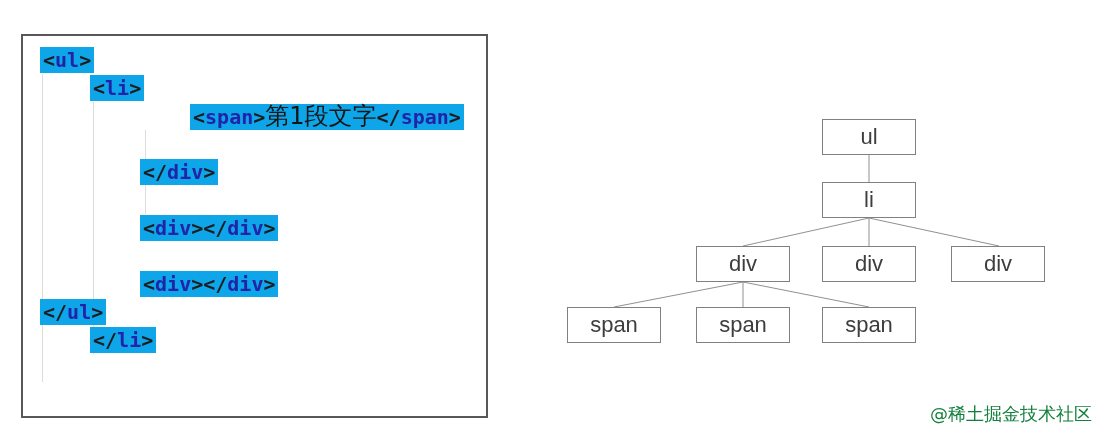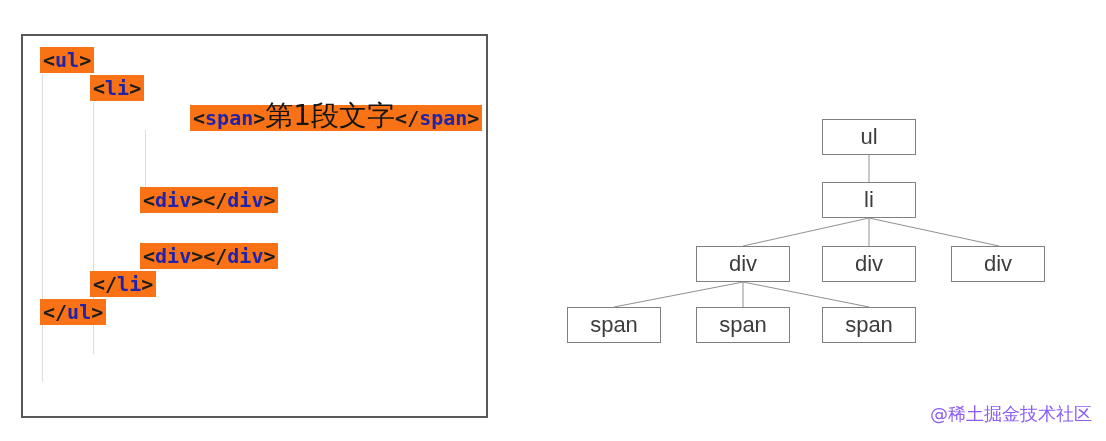--- a/index.html
+++ b/index.html
@@ -29,28 +29,28 @@
     position: relative;
     z-index: 2;
     height: 28px;
     line-height: 28px;
     font-size: 20px;
     font-weight: bold;
     white-space: pre;
   }
   .ind { display: inline-block; height: 1px; vertical-align: middle; }
   .i0 { width: 0; } .i1 { width: 50px; } .i2 { width: 100px; } .i3 { width: 150px; }
-  .hl { background: #f97316; padding: 1px 3px; }
+  .hl { background: #0ea5e9; padding: 1px 3px; }
   .pu { color: #1c1c1e; }
   .tg { color: #2123a8; }
   .tx {
     color: #151515;
     font-weight: normal;
     font-family: "DejaVu Sans", sans-serif;
-    font-size: 28px;
+    font-size: 24px;
   }
   .guide {
     position: absolute;
     width: 1px;
     background: #dcdcdc;
     z-index: 1;
   }
   .guide-1 { left: 19px;  top: 38px; height: 308px; }
   .guide-2 { left: 70px;  top: 66px; height: 252px; }
   .guide-3 { left: 122px; top: 94px; height: 84px; }
@@ -81,21 +81,21 @@
   .n-span2 { left: 696px; top: 307px; }
   .n-span3 { left: 822px; top: 307px; }
 
   
   .watermark {
     position: absolute;
     left: 930px;
     top: 402px;
     font-family: "DejaVu Sans", sans-serif;
     font-size: 18px;
-    color: #8b5cf6;
+    color: #15803d;
     white-space: nowrap;
   }
 </style>
 </head>
 <body>
 
 <div class="stage">
 
   <div class="code-panel">
     <div class="guide guide-1"></div>
@@ -105,32 +105,33 @@
     <div class="code-line"><span class="ind i0"></span><span class="hl"><span class="pu">&lt;</span><span class="tg">ul</span><span class="pu">&gt;</span></span></div>
 
     <div class="code-line"><span class="ind i1"></span><span class="hl"><span class="pu">&lt;</span><span class="tg">li</span><span class="pu">&gt;</span></span></div>
 
 
     <div class="code-line"><span class="ind i3"></span><span class="hl"><span class="pu">&lt;</span><span class="tg">span</span><span class="pu">&gt;</span><span class="tx">第1段文字</span><span class="pu">&lt;/</span><span class="tg">span</span><span class="pu">&gt;</span></span></div>
 
     <div class="code-line"><span class="ind i3"></span></div>
 
 
+    <div class="code-line"><span class="ind i2"></span><span class="hl"><span class="pu">&lt;/</span><span class="tg">div</span><span class="pu">&gt;</span></span></div>
 
     <div class="code-line"></div>
 
     <div class="code-line"><span class="ind i2"></span><span class="hl"><span class="pu">&lt;</span><span class="tg">div</span><span class="pu">&gt;&lt;/</span><span class="tg">div</span><span class="pu">&gt;</span></span></div>
 
     <div class="code-line"></div>
 
     <div class="code-line"><span class="ind i2"></span><span class="hl"><span class="pu">&lt;</span><span class="tg">div</span><span class="pu">&gt;&lt;/</span><span class="tg">div</span><span class="pu">&gt;</span></span></div>
 
+    <div class="code-line"><span class="ind i0"></span><span class="hl"><span class="pu">&lt;/</span><span class="tg">ul</span><span class="pu">&gt;</span></span></div>
+
     <div class="code-line"><span class="ind i1"></span><span class="hl"><span class="pu">&lt;/</span><span class="tg">li</span><span class="pu">&gt;</span></span></div>
-
-    <div class="code-line"><span class="ind i0"></span><span class="hl"><span class="pu">&lt;/</span><span class="tg">ul</span><span class="pu">&gt;</span></span></div>
   </div>
 
   <svg class="tree-lines" width="1106" height="441">
     <g stroke="#909090" stroke-width="1" fill="none">
       <line x1="869" y1="155" x2="869" y2="182"></line>
       <line x1="869" y1="218" x2="743" y2="246"></line>
       <line x1="869" y1="218" x2="869" y2="246"></line>
       <line x1="869" y1="218" x2="999" y2="246"></line>
       <line x1="743" y1="282" x2="614" y2="307"></line>
       <line x1="743" y1="282" x2="743" y2="307"></line>

